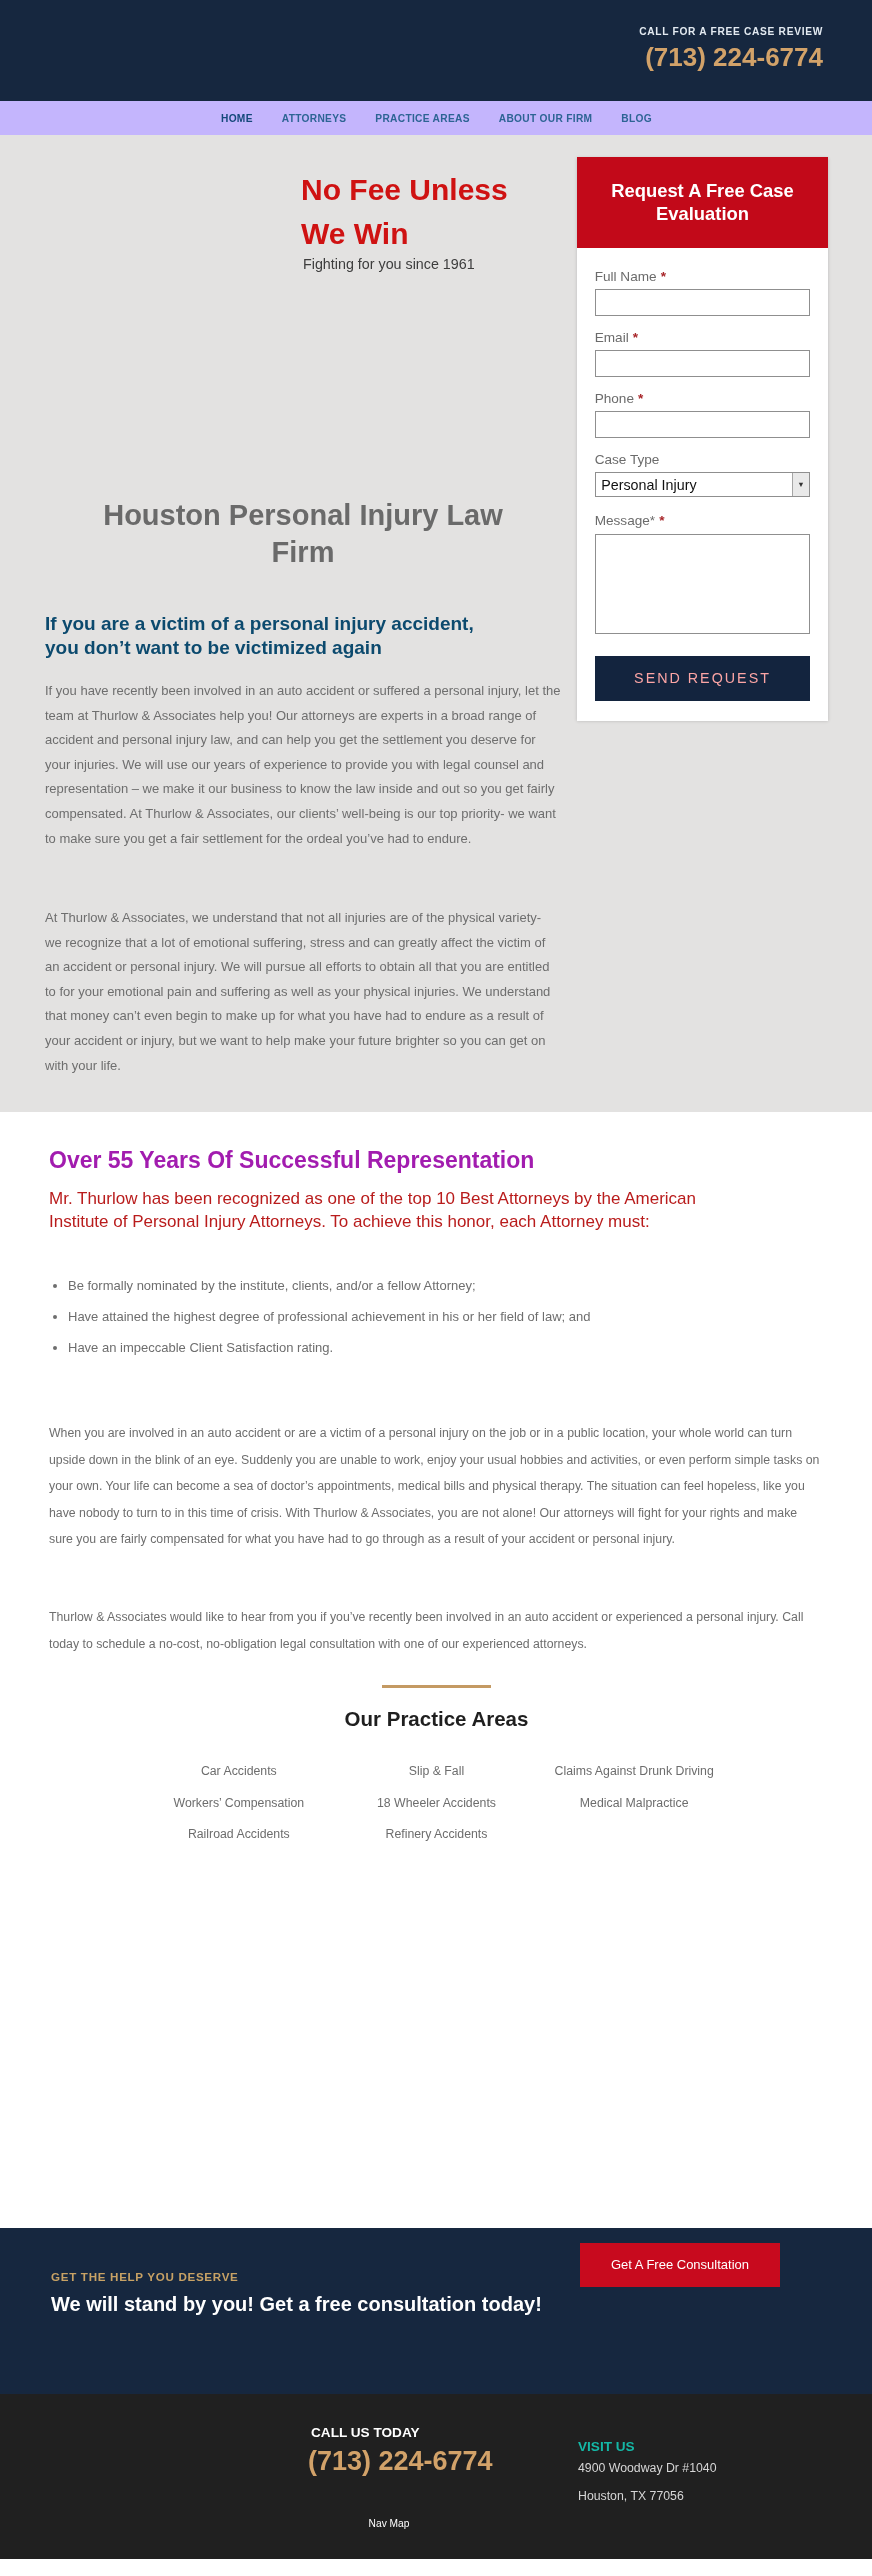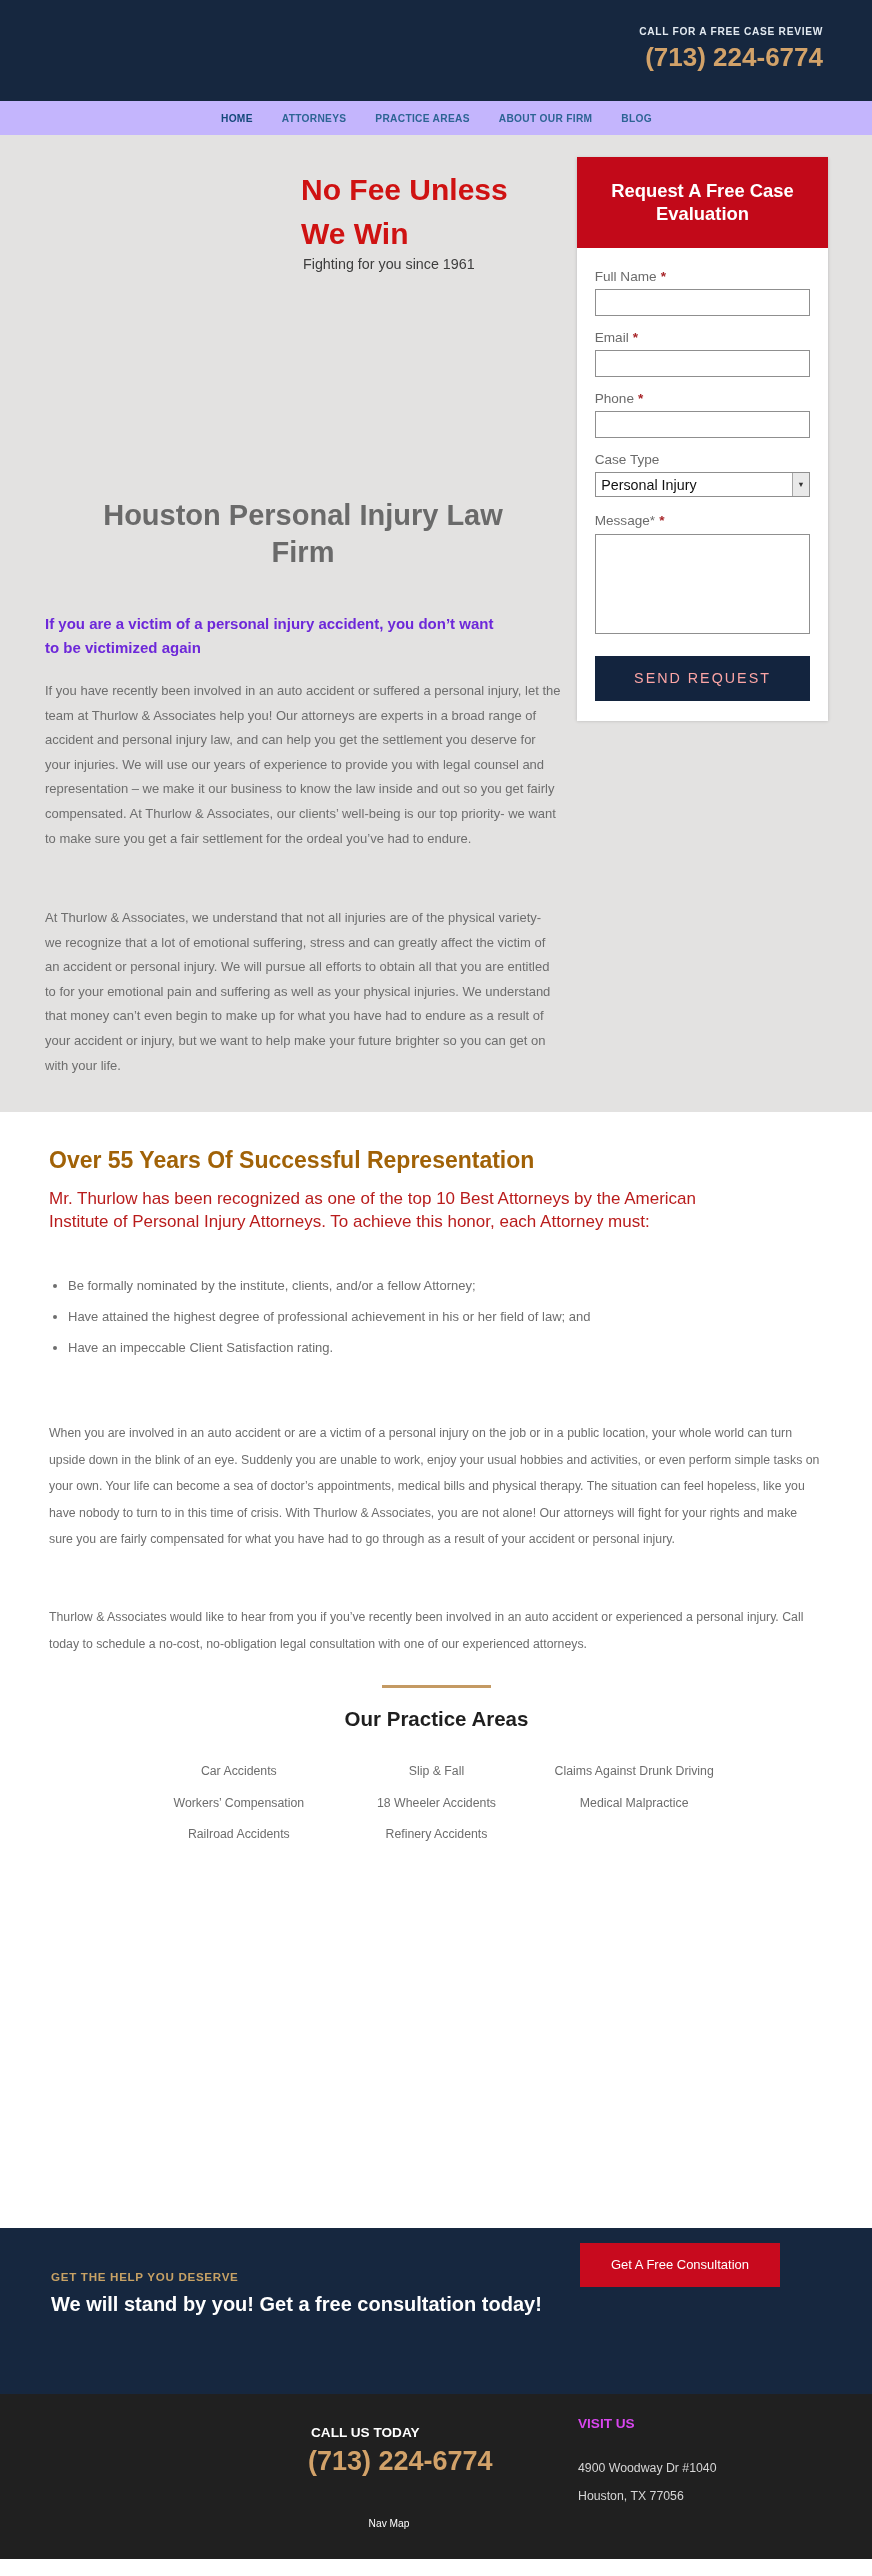--- a/index.html
+++ b/index.html
@@ -13,42 +13,42 @@
   
   .navbar { height:34px; background:#c4b5fd; display:flex; justify-content:center; align-items:center; gap:29px; }
   .nav-link { font-size:10.2px; font-weight:bold; letter-spacing:0.3px; color:#2d6494; text-decoration:none; cursor:pointer; }
   .nav-link.active { color:#14487a; }
 
   
   .hero { position:relative; height:977px; background:#e3e2e1; }
   .hero-title { position:absolute; left:301px; top:33px; width:218px; font-size:30px; font-weight:bold; color:#cf1212; line-height:44px; }
   .hero-tagline { position:absolute; left:303px; top:121px; font-size:14.3px; color:#3d3d3d; }
   .hero-h1 { position:absolute; left:85px; top:362px; width:436px; text-align:center; font-size:29px; font-weight:bold; color:#6a6a6a; line-height:37px; }
-  .hero-sub { position:absolute; left:45px; top:477px; width:450px; font-size:15px; font-weight:bold; color:#6d28d9; line-height:24px; }
+  .hero-sub { position:absolute; left:45px; top:477px; width:450px; font-size:19px; font-weight:bold; color:#0c4a6e; line-height:24px; }
   .hero-p { position:absolute; left:45px; width:516px; font-size:13px; color:#6e6e6e; line-height:24.6px; }
   .hero-p1 { top:544px; }
   .hero-p2 { top:771px; }
 
   
   .form-card { position:absolute; left:577px; top:22px; width:251px; background:#ffffff; box-shadow:0 0.7px 3.4px rgba(0,0,0,0.18); }
   .form-header { height:91px; background:#c20919; display:flex; align-items:center; justify-content:center; }
   .form-header-title { width:191px; text-align:center; color:#ffffff; font-size:18.4px; font-weight:bold; line-height:22.5px; }
   .form-body { padding:20.5px 17.7px 20.5px 17.7px; }
   .field-label { font-size:13.6px; color:#6b6b6b; margin-bottom:5.5px; }
   .req { color:#a8262a; font-weight:bold; margin-left:4.1px; }
   .text-input { display:block; width:100%; height:27px; border:0.7px solid #8f8f8f; background:#ffffff; margin-bottom:13.6px; font-size:12.3px; padding:0 5.5px; color:#222; }
   .select-box { display:flex; width:100%; height:24.6px; border:0.7px solid #8f8f8f; background:#ffffff; margin-bottom:16.4px; cursor:pointer; align-items:center; }
   .select-value { flex:1; font-size:14.3px; color:#111111; padding-left:5.5px; }
   .select-arrow { width:17.7px; align-self:stretch; background:#e9e9e9; border-left:0.7px solid #a5a5a5; display:flex; align-items:center; justify-content:center; font-size:7.5px; color:#333; }
   .textarea { display:block; width:100%; height:100px; border:0.7px solid #8f8f8f; background:#ffffff; resize:none; margin-bottom:0; font-size:12.3px; padding:4.1px 5.5px; color:#222; font-family:"Liberation Sans", sans-serif; }
   .send-btn { margin-top:22px; width:100%; height:45px; background:#13243e; color:#fca5a5; border:none; font-size:14.3px; letter-spacing:2px; cursor:pointer; font-family:"Liberation Sans", sans-serif; }
 
   
   .main { position:relative; height:1116px; background:#ffffff; }
-  .main-h2 { position:absolute; left:49px; top:35px; font-size:23px; font-weight:bold; color:#a16207; }
+  .main-h2 { position:absolute; left:49px; top:35px; font-size:23px; font-weight:bold; color:#a21caf; }
   .main-intro { position:absolute; left:49px; top:76px; width:696px; font-size:17px; color:#b91c1c; line-height:22.5px; }
   .main-bullets { position:absolute; left:68px; top:164px; width:539px; font-size:13px; color:#6e6e6e; line-height:20px; list-style:disc; }
   .main-bullets li { margin-bottom:11px; }
   .wide-p { position:absolute; left:49px; width:771px; font-size:12.3px; color:#6e6e6e; line-height:26.6px; }
   .wide-p1 { top:308px; }
   .wide-p2 { top:492px; }
   .gold-divider { position:absolute; left:382px; top:573px; width:109px; height:2.7px; background:#c49a63; }
   .practice-h { position:absolute; left:0; top:595px; width:873px; text-align:center; font-size:20.5px; font-weight:bold; color:#1f1f1f; }
   .practice-grid { position:absolute; left:140px; top:652px; width:593px; display:grid; grid-template-columns:1fr 1fr 1fr; row-gap:17.7px; }
   .practice-item { text-align:center; font-size:12.3px; color:#6d6d6d; text-decoration:none; cursor:pointer; }
@@ -56,21 +56,21 @@
   
   .cta { position:relative; height:166px; background:#16273f; }
   .cta-eyebrow { position:absolute; left:51px; top:42px; font-size:11.6px; font-weight:bold; color:#c8a265; letter-spacing:0.7px;text-align:center; }
   .cta-headline { position:absolute; left:51px; top:65px; font-size:20px; font-weight:bold; color:#ffffff; }
   .cta-btn { position:absolute; left:580px; top:15px; background:#c80a1e; color:#ffffff; border:none; font-size:13px; padding:14.3px 31px; cursor:pointer; font-family:"Liberation Sans", sans-serif; }
 
   
   .footer { position:relative; height:165px; background:#202020; }
   .footer-call-label { position:absolute; left:311px; top:31px; font-size:13.6px; font-weight:bold; color:#ffffff; }
   .footer-phone { position:absolute; left:308px; top:52px; font-size:27px; font-weight:bold; color:#d2a269; text-decoration:none; }
-  .footer-visit-label { position:absolute; left:578px; top:22px; font-size:13.6px; font-weight:bold; color:#d946ef; }
+  .footer-visit-label { position:absolute; left:578px; top:45px; font-size:13.6px; font-weight:bold; color:#14b8a6; }
   .footer-addr1 { position:absolute; left:578px; top:67px; font-size:12.3px; color:#d6d6d6; }
   .footer-addr2 { position:absolute; left:578px; top:95px; font-size:12.3px; color:#d6d6d6; }
   .footer-navmap { position:absolute; left:0; top:124px; width:778px; text-align:center; font-size:10.2px; color:#ffffff; text-decoration:none; cursor:pointer; }
 </style>
 </head>
 <body>
 
 <header class="topbar">
   <span class="topbar-label">CALL FOR A FREE CASE REVIEW</span>
   <a class="topbar-phone">(713) 224-6774</a>

